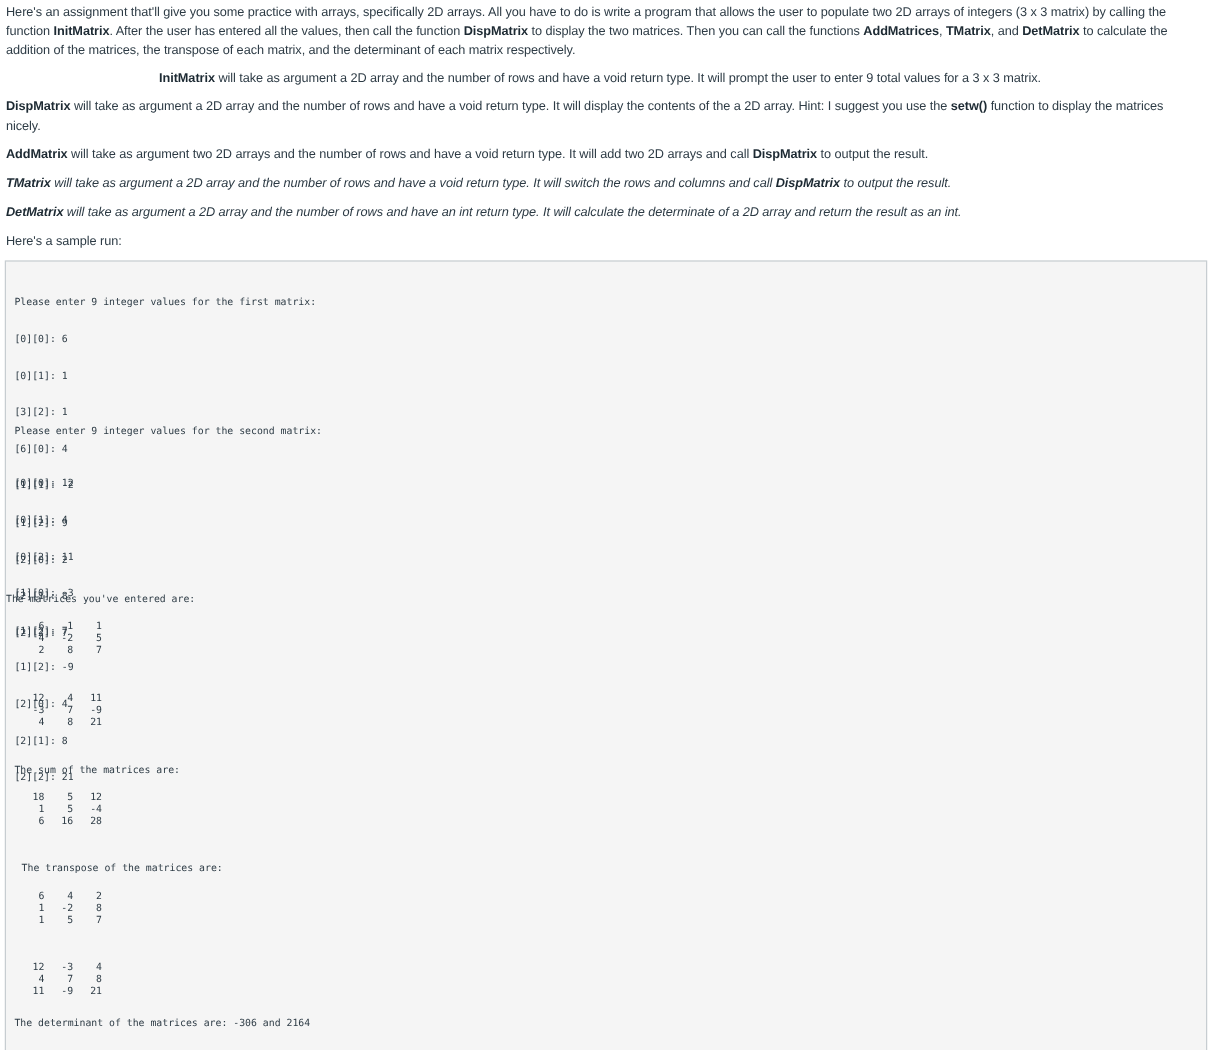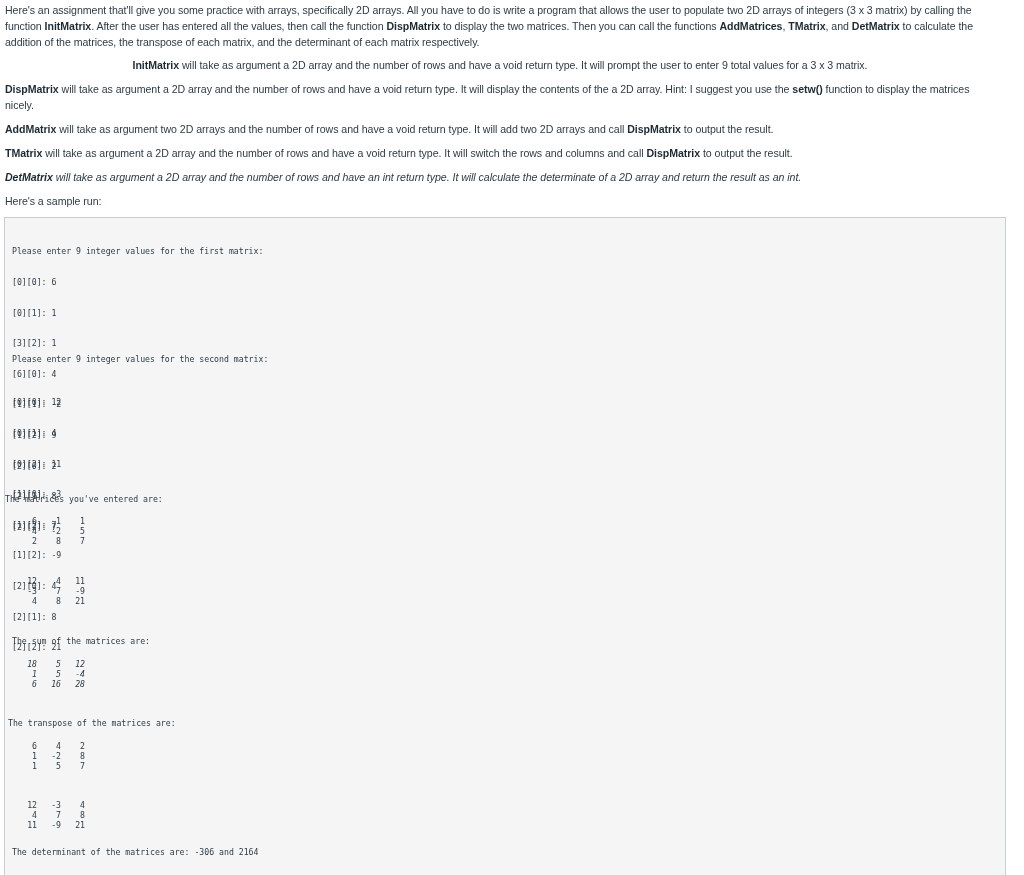--- a/index.html
+++ b/index.html
@@ -28,21 +28,21 @@
     letter-spacing: -0.05px;
   }
   .para b {
     font-weight: bold;
     color: #1d2a33;
   }
   .p-intro { position: absolute; top: 2px; left: 0; width: 990px; }
   .p-init  { position: absolute; top: 57px; left: 0; width: 990px; text-align: center; }
   .p-disp  { position: absolute; top: 81px; left: 0; width: 990px; }
   .p-add   { position: absolute; top: 121px; left: 0; width: 990px; }
-  .p-t     { position: absolute; top: 145px; left: 0; width: 990px; }
+  .p-t     { position: absolute; top: 145px; left: 0; width: 990px; font-style: italic; }
   .p-det   { position: absolute; top: 169px; left: 0; width: 990px; font-style: italic; }
   .p-sample{ position: absolute; top: 193px; left: 0; width: 990px; }
 
   .code-block {
     position: absolute;
     left: 4px;
     top: 217px;
     width: 1002px;
     height: 839px;
     background: #f5f5f5;
@@ -155,39 +155,39 @@
     </span>
     <span class="mrow">
       <span class="mcell" style="left:0">4</span>
       <span class="mcell" style="left:24px">8</span>
       <span class="mcell" style="left:48px">21</span>
     </span>
   </div>
 
   <div class="mono" style="left:7px; top:418px;">The sum of the matrices are:</div>
 
-  <div class="matrix" style="left:12px; top:441px; width:80px; height:32px;font-style:italic;">
+  <div class="matrix" style="left:12px; top:441px; width:80px; height:32px;">
     <span class="mrow">
       <span class="mcell" style="left:0">18</span>
       <span class="mcell" style="left:24px">5</span>
       <span class="mcell" style="left:48px">12</span>
     </span>
     <span class="mrow">
       <span class="mcell" style="left:0">1</span>
       <span class="mcell" style="left:24px">5</span>
       <span class="mcell" style="left:48px">-4</span>
     </span>
     <span class="mrow">
       <span class="mcell" style="left:0">6</span>
       <span class="mcell" style="left:24px">16</span>
       <span class="mcell" style="left:48px">28</span>
     </span>
   </div>
 
-  <div class="mono" style="left:3px; top:500px;">The transpose of the matrices are:</div>
+  <div class="mono" style="left:13px; top:500px;">The transpose of the matrices are:</div>
 
   <div class="matrix" style="left:12px; top:523px; width:80px; height:32px;">
     <span class="mrow">
       <span class="mcell" style="left:0">6</span>
       <span class="mcell" style="left:24px">4</span>
       <span class="mcell" style="left:48px">2</span>
     </span>
     <span class="mrow">
       <span class="mcell" style="left:0">1</span>
       <span class="mcell" style="left:24px">-2</span>

